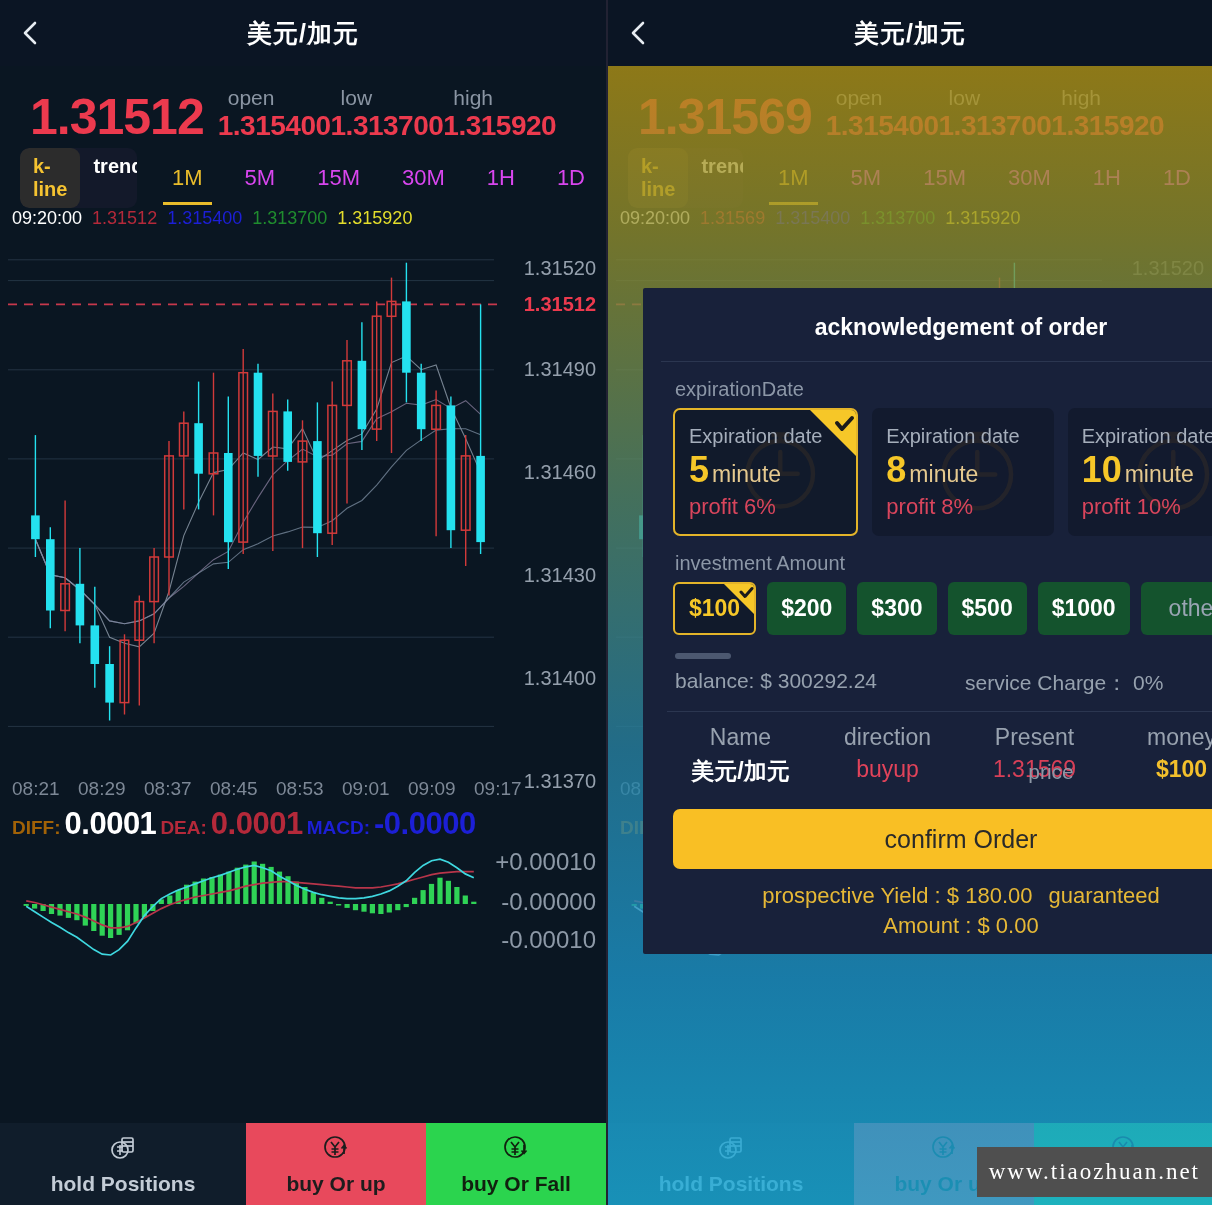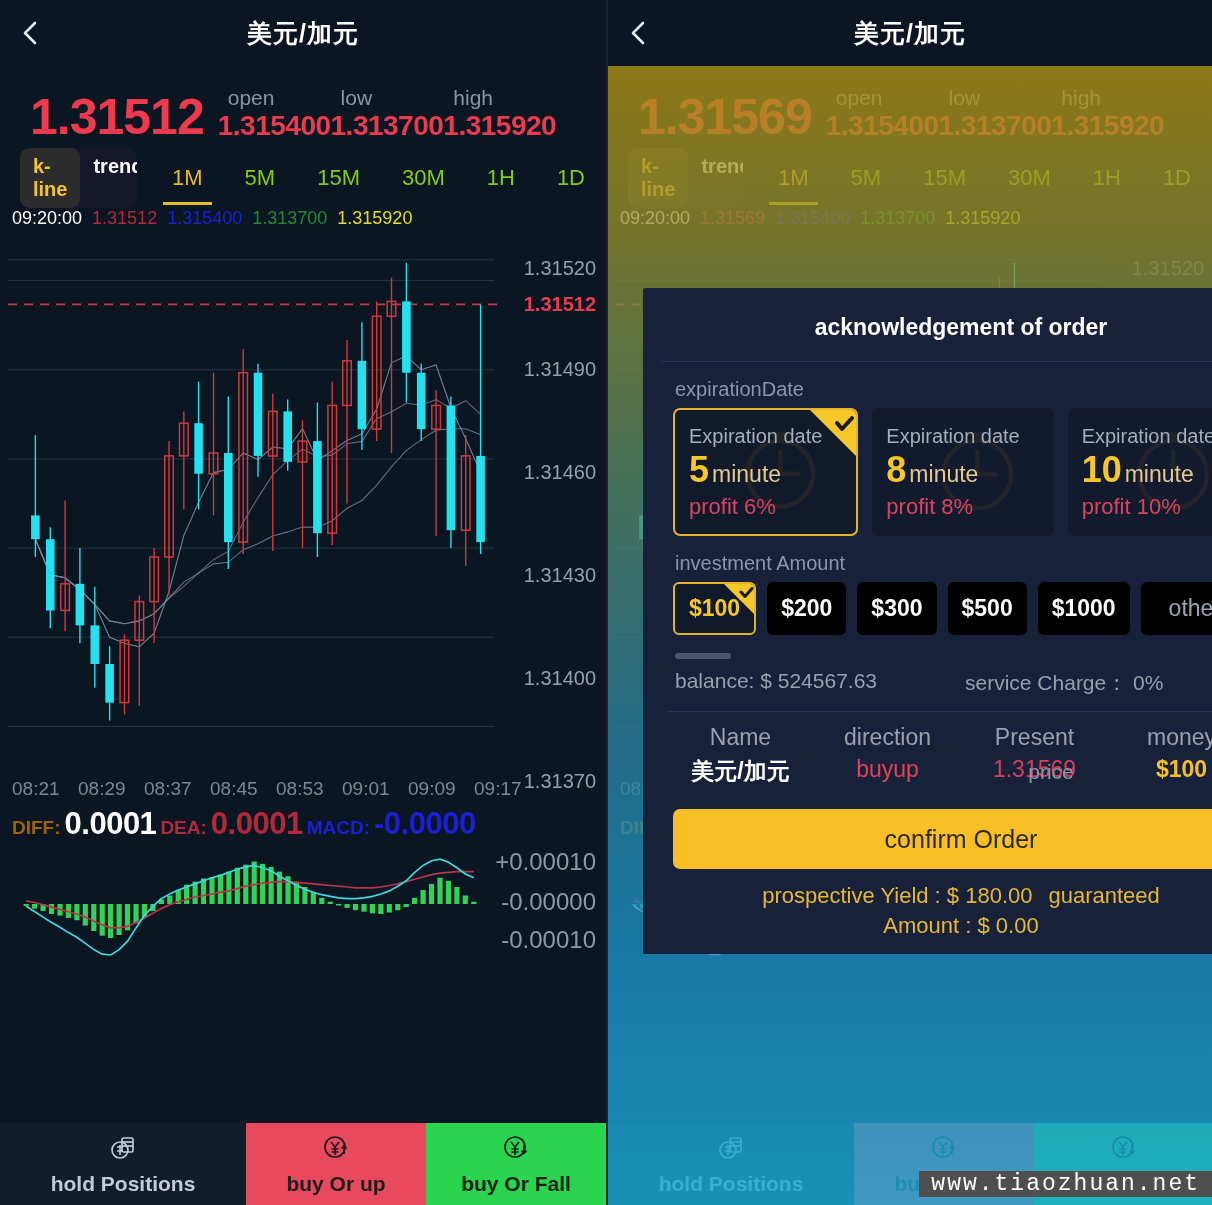--- a/index.html
+++ b/index.html
@@ -64,21 +64,21 @@
   .toggle-group {
     display: flex; background: #13192a; border-radius: 9px; overflow: hidden;
   }
   .toggle-item {
     padding: 7px 13px; font-size: 20px; font-weight: 700; cursor: pointer;
   }
   .toggle-item.active { color: #f5c331; background: #2c2c2c; border-radius: 9px; }
   .toggle-item.inactive { color: #ffffff; }
   .tf-list { display: flex; align-items: center; margin-left: 14px; }
   .tf {
-    position: relative; color: #84cc16; font-size: 22px;
+    position: relative; color: #d946ef; font-size: 22px;
     padding: 6px 21px; cursor: pointer;
   }
   .tf.active { color: #e9bc2b; }
   .tf.active::after {
     content: ""; position: absolute; left: 12px; right: 12px; bottom: -8px;
     height: 3px; background: #e9bc2b;
   }
 
   
   .legend-strip {
@@ -184,21 +184,21 @@
   .exp-num { color: #f6c728; font-size: 36px; font-weight: 700; }
   .exp-unit { color: #e5c98f; font-size: 23px; margin-left: 3px; }
   .exp-profit { color: #d8455c; font-size: 22px; position: relative; z-index: 2; }
   .corner-check {
     position: absolute; right: 0; top: 0; width: 46px; height: 46px;
     z-index: 3;
   }
 
   .amt-row { display: flex; gap: 11px; padding: 0 30px; }
   .amt-btn {
-    position: relative; background: #000000; border-radius: 6px;
+    position: relative; background: #14532d; border-radius: 6px;
     color: #ffffff; font-size: 23px; font-weight: 700;
     padding: 11px 14px; cursor: pointer; overflow: hidden;
     display:flex; align-items:center; justify-content:center;
   }
   .amt-btn.sel {
     border: 2px solid #e3b429; color: #f6c728; background: #111a2b;
   }
   .amt-btn.other { color: #9aa5b3; font-weight: 400; flex: 1; }
   .amt-corner {
     position: absolute; right: 0; top: 0; width: 30px; height: 30px;
@@ -238,22 +238,22 @@
   .yield-line {
     text-align: center; color: #e6b836; font-size: 22px; padding-top: 12px;
     line-height: 1.35;
   }
   .yield-line .sp { display: inline-block; width: 16px; }
 
   
   .watermark {
     position: absolute; right: 0; bottom: 8px;
     background: #4f4f4f; color: #ffffff;
-    font-family: Liberation Mono, monospace; font-size: 23px;
-    letter-spacing: 2px; padding: 0 12px; z-index: 40;
+    font-family: Liberation Serif, serif; font-size: 23px;
+    letter-spacing: 2px; padding: 12px 12px; z-index: 40;
   }
   .dim { opacity: 0.55; }
 </style>
 </head>
 <body>
 
 <div class="screen-wrap">
 
   <div class="panel left">
 
@@ -856,21 +856,21 @@
           <span>$1000</span>
         </div>
         <div class="amt-btn other">
           <span>other</span>
         </div>
       </div>
 
       <div class="slider-track"></div>
 
       <div class="bal-row">
-        <div class="bal">balance: $ 524567.63</div>
+        <div class="bal">balance: $ 300292.24</div>
         <div>service Charge： 0%</div>
       </div>
 
       <div class="divider2"></div>
 
       <div class="tbl">
         <div class="tbl-row head">
           <div class="tbl-cell th">Name</div>
           <div class="tbl-cell th">direction</div>
           <div class="tbl-cell th">Present</div>

